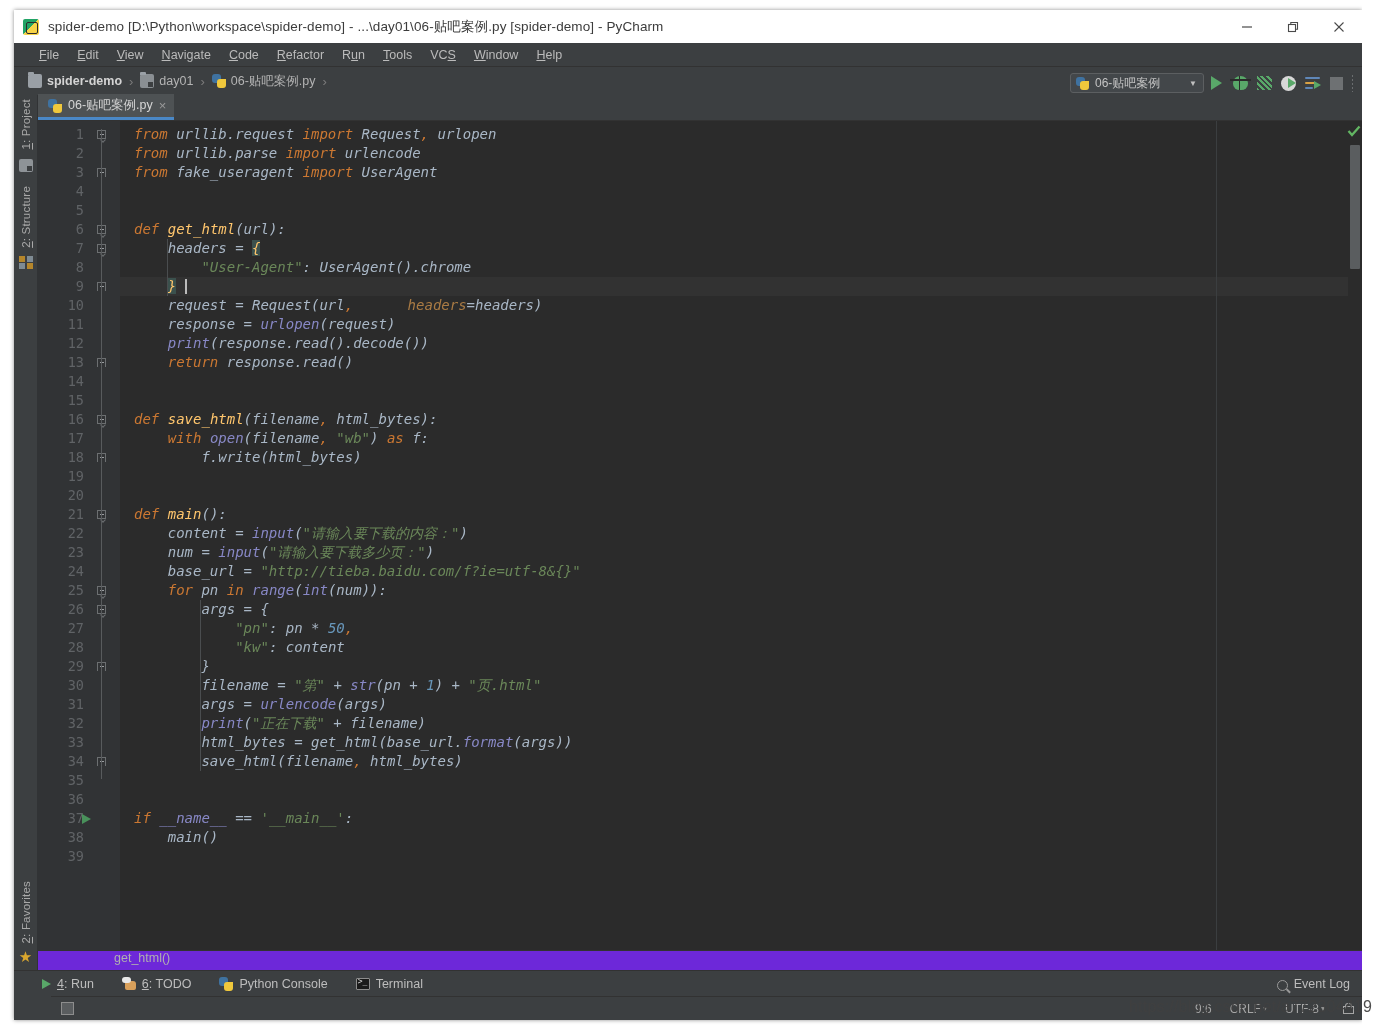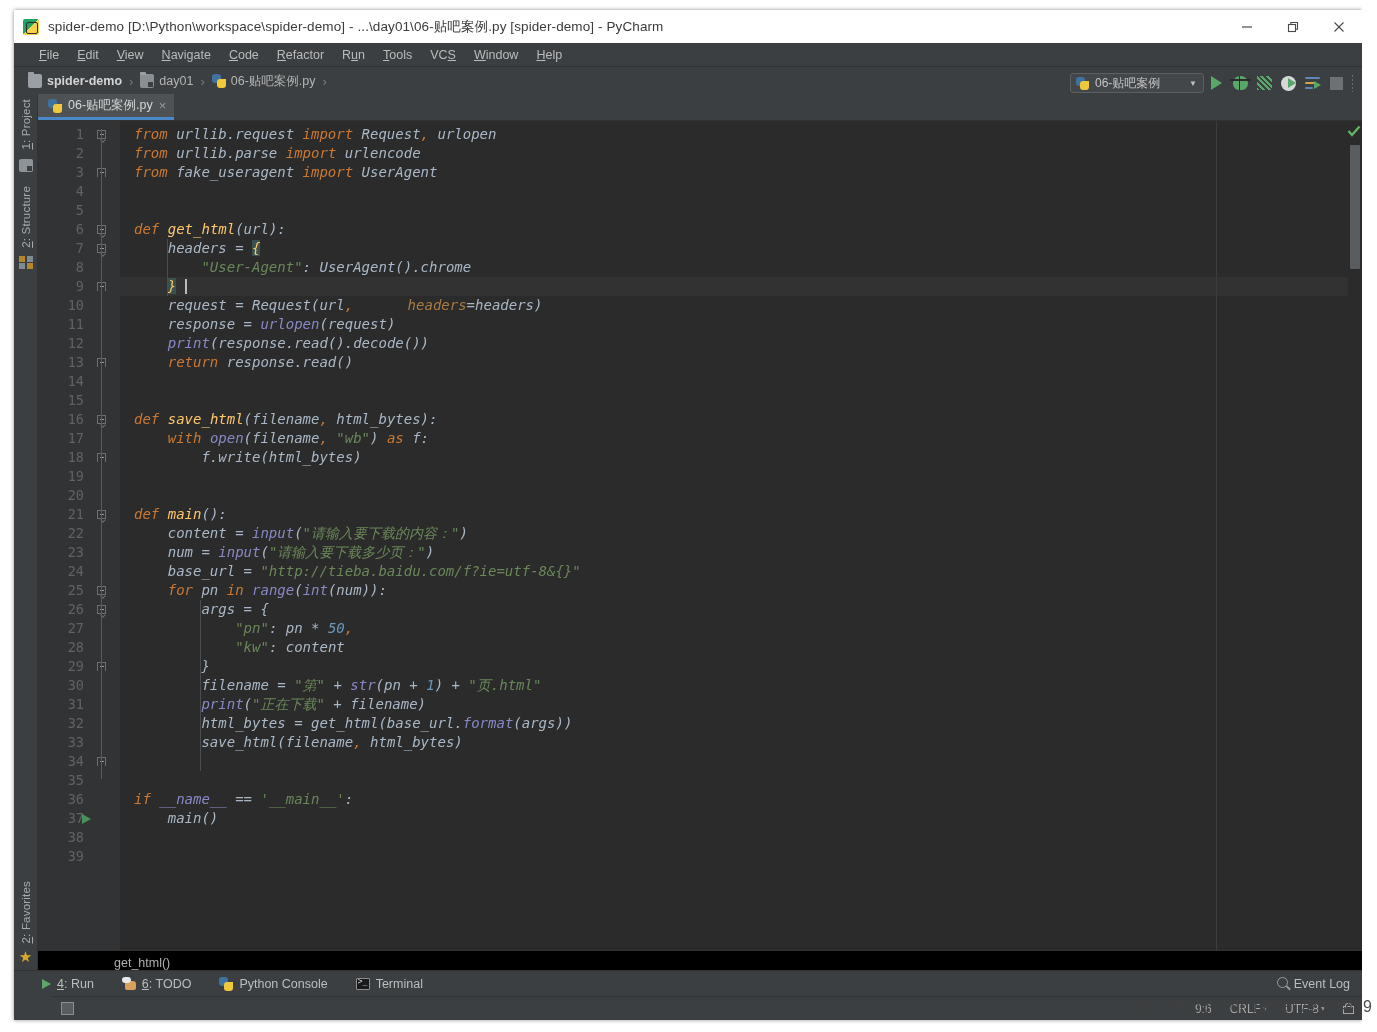--- a/index.html
+++ b/index.html
@@ -234,21 +234,21 @@
   .brace-hl { background:#3b514d; color:#ffc66d; }
   .dunder { color:#8888c6; }
 
   
   #scrollcol { width: 14px; background: #2b2b2b; flex: none; position: relative; }
   #scroll-thumb { position:absolute; left:2px; top:24px; width:10px; height:124px; background:#5a5d5f; border-radius:1px; }
   #ok-check { position:absolute; right:1px; top:2px; width:14px; height:12px; }
 
   
   #editor-breadcrumb {
-    height: 20px; background: #000000; display:flex; align-items:flex-end;
+    height: 20px; background: #6d28d9; display:flex; align-items:flex-start;
     padding-left: 76px; flex:none;
     border-top: 1px solid #323232;
     font-size: 12.5px; color: #b0b0b0;
   }
 
   
   #toolbar-bottom {
     height: 26px; background: #3c3f41; flex: none;
     display: flex; align-items: center; padding-left: 28px;
     border-top: 1px solid #323232; position: relative;
@@ -258,21 +258,21 @@
   .tw-run-ico { width:0;height:0;border-left:9px solid #59a869;border-top:5px solid transparent;border-bottom:5px solid transparent; }
   .tw-todo-ico { width:14px;height:13px;position:relative; }
   .tw-todo-ico::before{content:"";position:absolute;left:3px;bottom:0;width:11px;height:9px;background:#d9a05b;border-radius:3px 3px 2px 2px;}
   .tw-todo-ico::after{content:"";position:absolute;left:0;top:0;width:9px;height:6px;background:#e8e8e8;border-radius:4px;}
   .tw-py-ico { width:14px;height:14px;position:relative; }
   .tw-py-ico::before{content:"";position:absolute;left:0;top:0;width:9px;height:9px;background:#3f72a0;border-radius:3px 3px 0 3px;}
   .tw-py-ico::after{content:"";position:absolute;right:0;bottom:0;width:9px;height:9px;background:#f0c83c;border-radius:3px 0 3px 3px;}
   .tw-term-ico { width:14px;height:12px;background:#1a1a1a;border:1px solid #8d8d8d;border-radius:1px;position:relative; }
   .tw-term-ico::after{content:">_";position:absolute;left:1px;top:-2px;font-size:8px;color:#d0d0d0;font-family:"DejaVu Sans Mono",monospace;}
 
-  #event-log { position:absolute; right: 12px; display:flex; align-items:flex-start; gap:6px; font-size:12.5px; color:#bdbdbd; }
+  #event-log { position:absolute; right: 12px; display:flex; align-items:flex-end; gap:6px; font-size:12.5px; color:#bdbdbd; }
   #event-log .magnifier { width:11px;height:11px;border:1.5px solid #9a9a9a;border-radius:50%; position:relative; }
   #event-log .magnifier::after{content:"";position:absolute;right:-4px;bottom:-2px;width:5px;height:1.5px;background:#9a9a9a;transform:rotate(45deg);}
 
   
   #statusbar {
     height: 24px; background: #3c3f41; flex: none;
     display: flex; align-items: center; padding-left: 10px;
     border-top: 1px solid #323232; position: relative; margin-left: 37px;
   }
   #statusbar .sb-togglebox { width:13px;height:13px;border:1px solid #8d8d8d; background:#5a5d5f;}
@@ -480,20 +480,21 @@
             <div class="cline"><span class="kw">def</span> <span class="fn">main</span>():</div>
             <div class="cline">    content = <span class="bi">input</span>(<span class="str">"请输入要下载的内容："</span>)</div>
             <div class="cline">    num = <span class="bi">input</span>(<span class="str">"请输入要下载多少页："</span>)</div>
             <div class="cline">    base_url = <span class="str">"http://tieba.baidu.com/f?ie=utf-8&amp;{}"</span></div>
             <div class="cline">    <span class="kw">for</span> pn <span class="kw">in</span> <span class="bi">range</span>(<span class="bi">int</span>(num)):</div>
             <div class="cline">        args = {</div>
             <div class="cline">            <span class="str">"pn"</span>: pn * <span class="num">50</span><span class="kw">,</span></div>
             <div class="cline">            <span class="str">"kw"</span>: content</div>
             <div class="cline">        }</div>
             <div class="cline">        filename = <span class="str">"第"</span> + <span class="bi">str</span>(pn + <span class="num">1</span>) + <span class="str">"页.html"</span></div>
+            <div class="cline">        args = <span class="bi">urlencode</span>(args)</div>
             <div class="cline">        <span class="bi">print</span>(<span class="str">"正在下载"</span> + filename)</div>
             <div class="cline">        html_bytes = get_html(base_url.<span class="bi">format</span>(args))</div>
             <div class="cline">        save_html(filename<span class="kw">,</span> html_bytes)</div>
             <div class="cline">&nbsp;</div>
             <div class="cline">&nbsp;</div>
             <div class="cline"><span class="kw">if</span> <span class="dunder">__name__</span> == <span class="str">'__main__'</span>:</div>
             <div class="cline">    main()</div>
             <div class="cline">&nbsp;</div>
             <div id="indentline-a" style="left: 47px; top: 118px; height: 57px;"></div>
             <div id="indentline-b" style="left: 80px; top: 479px; height: 171px;"></div>

